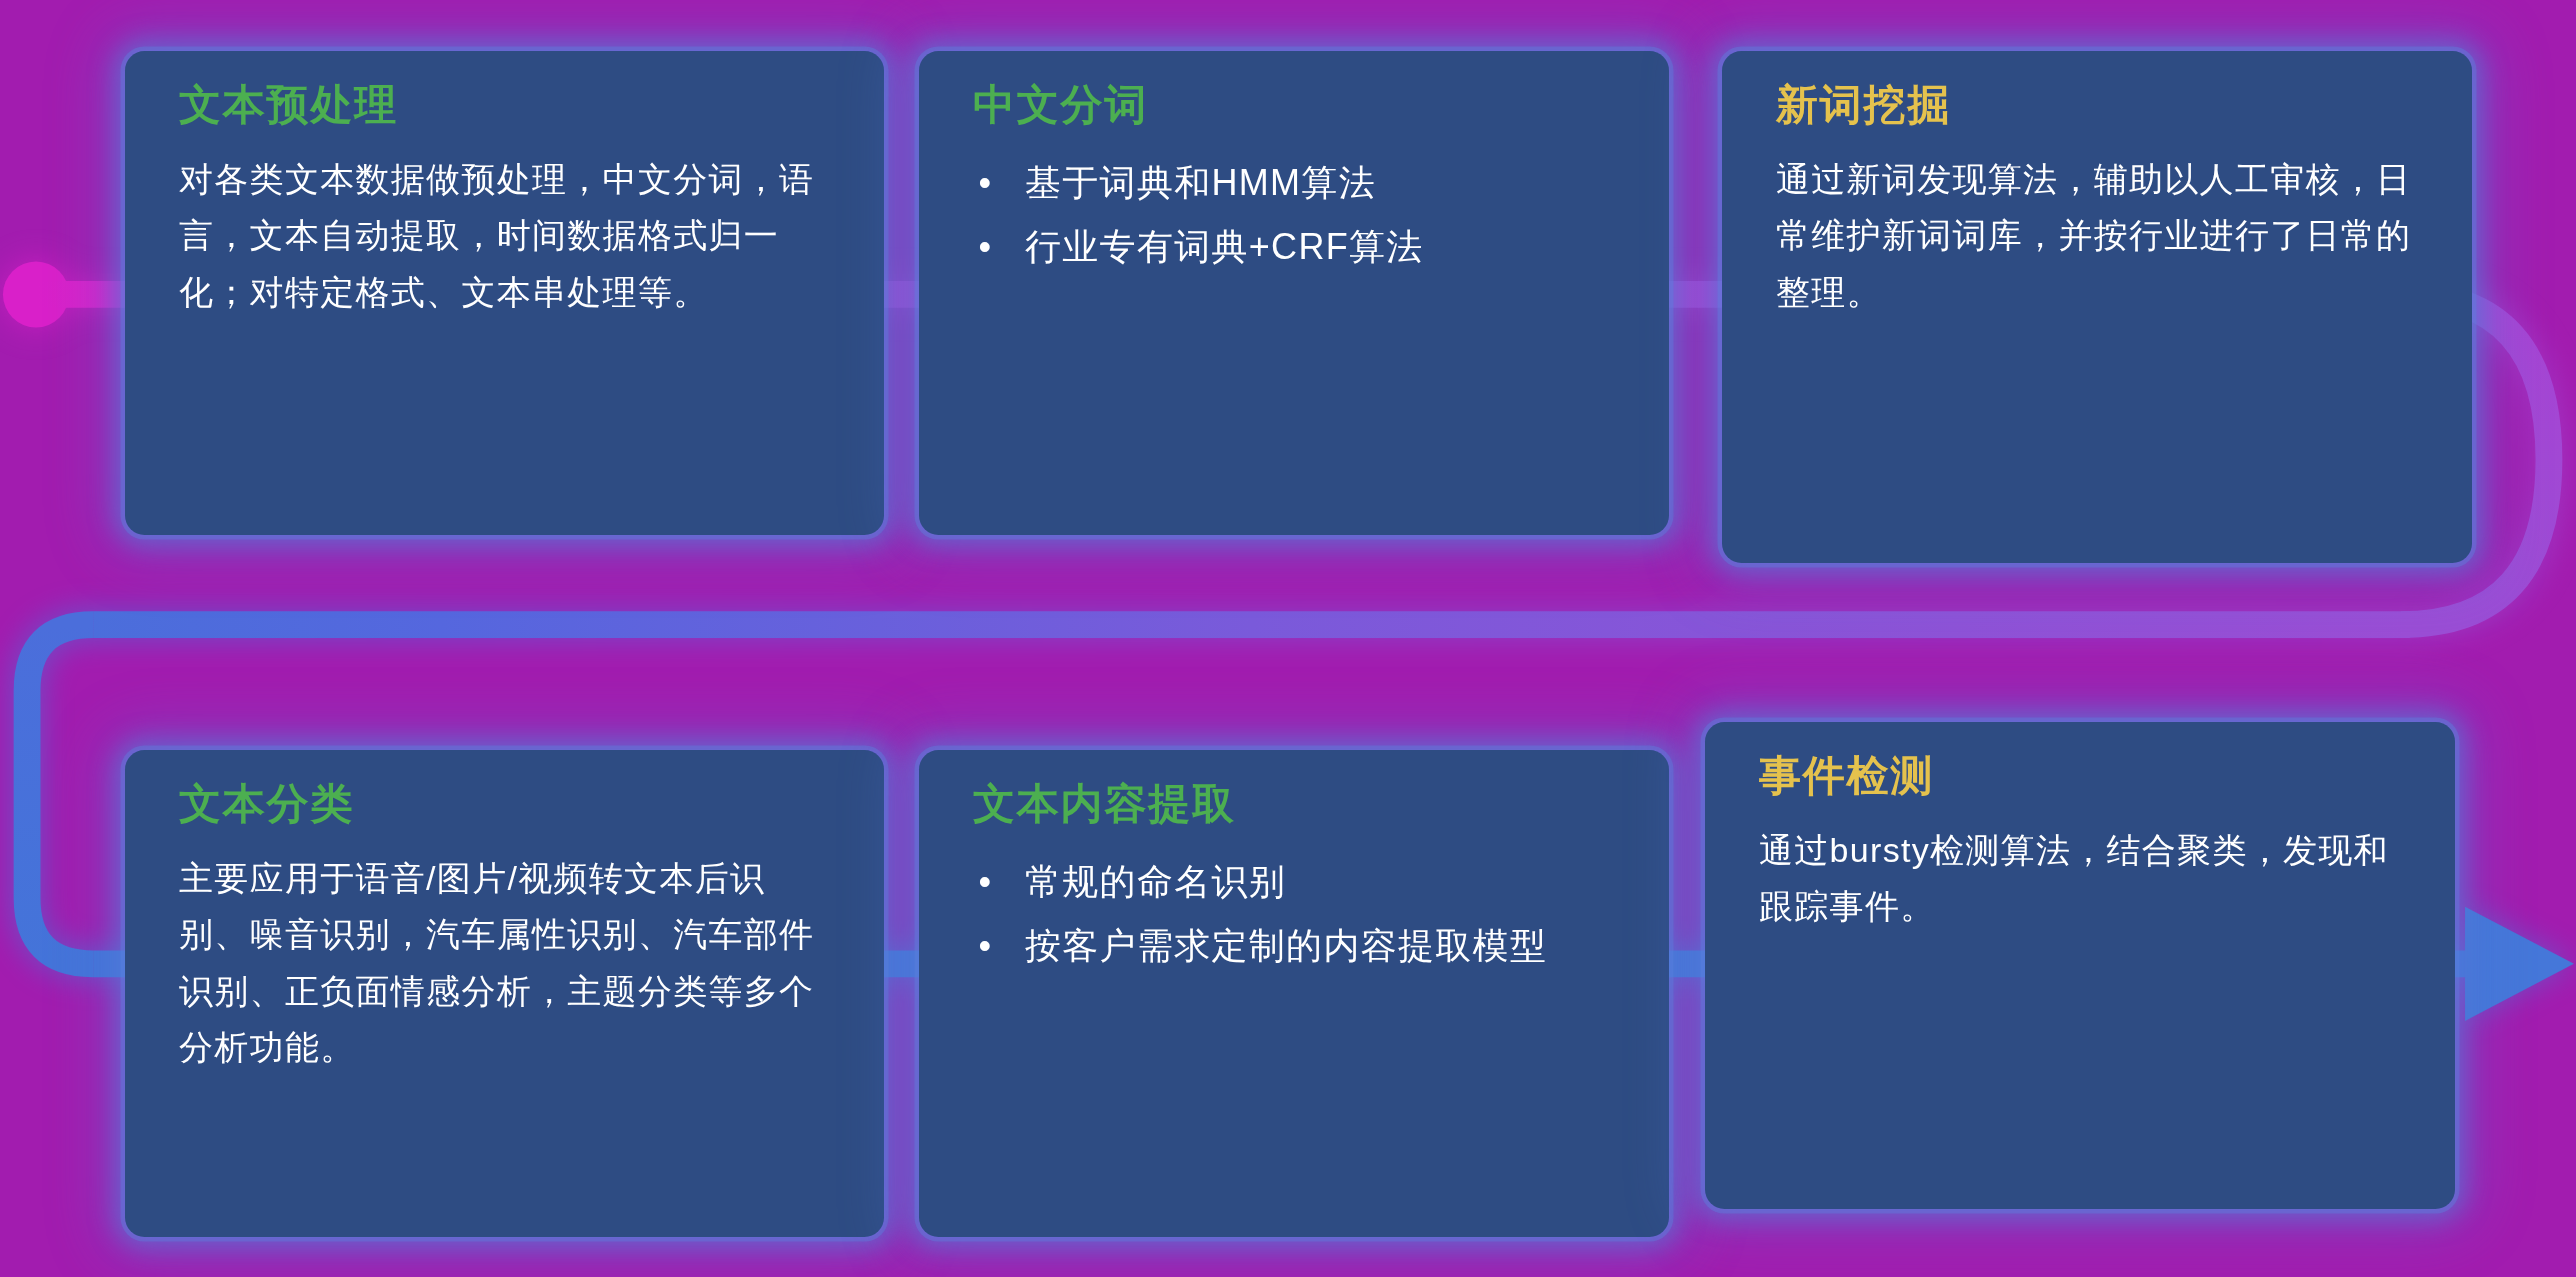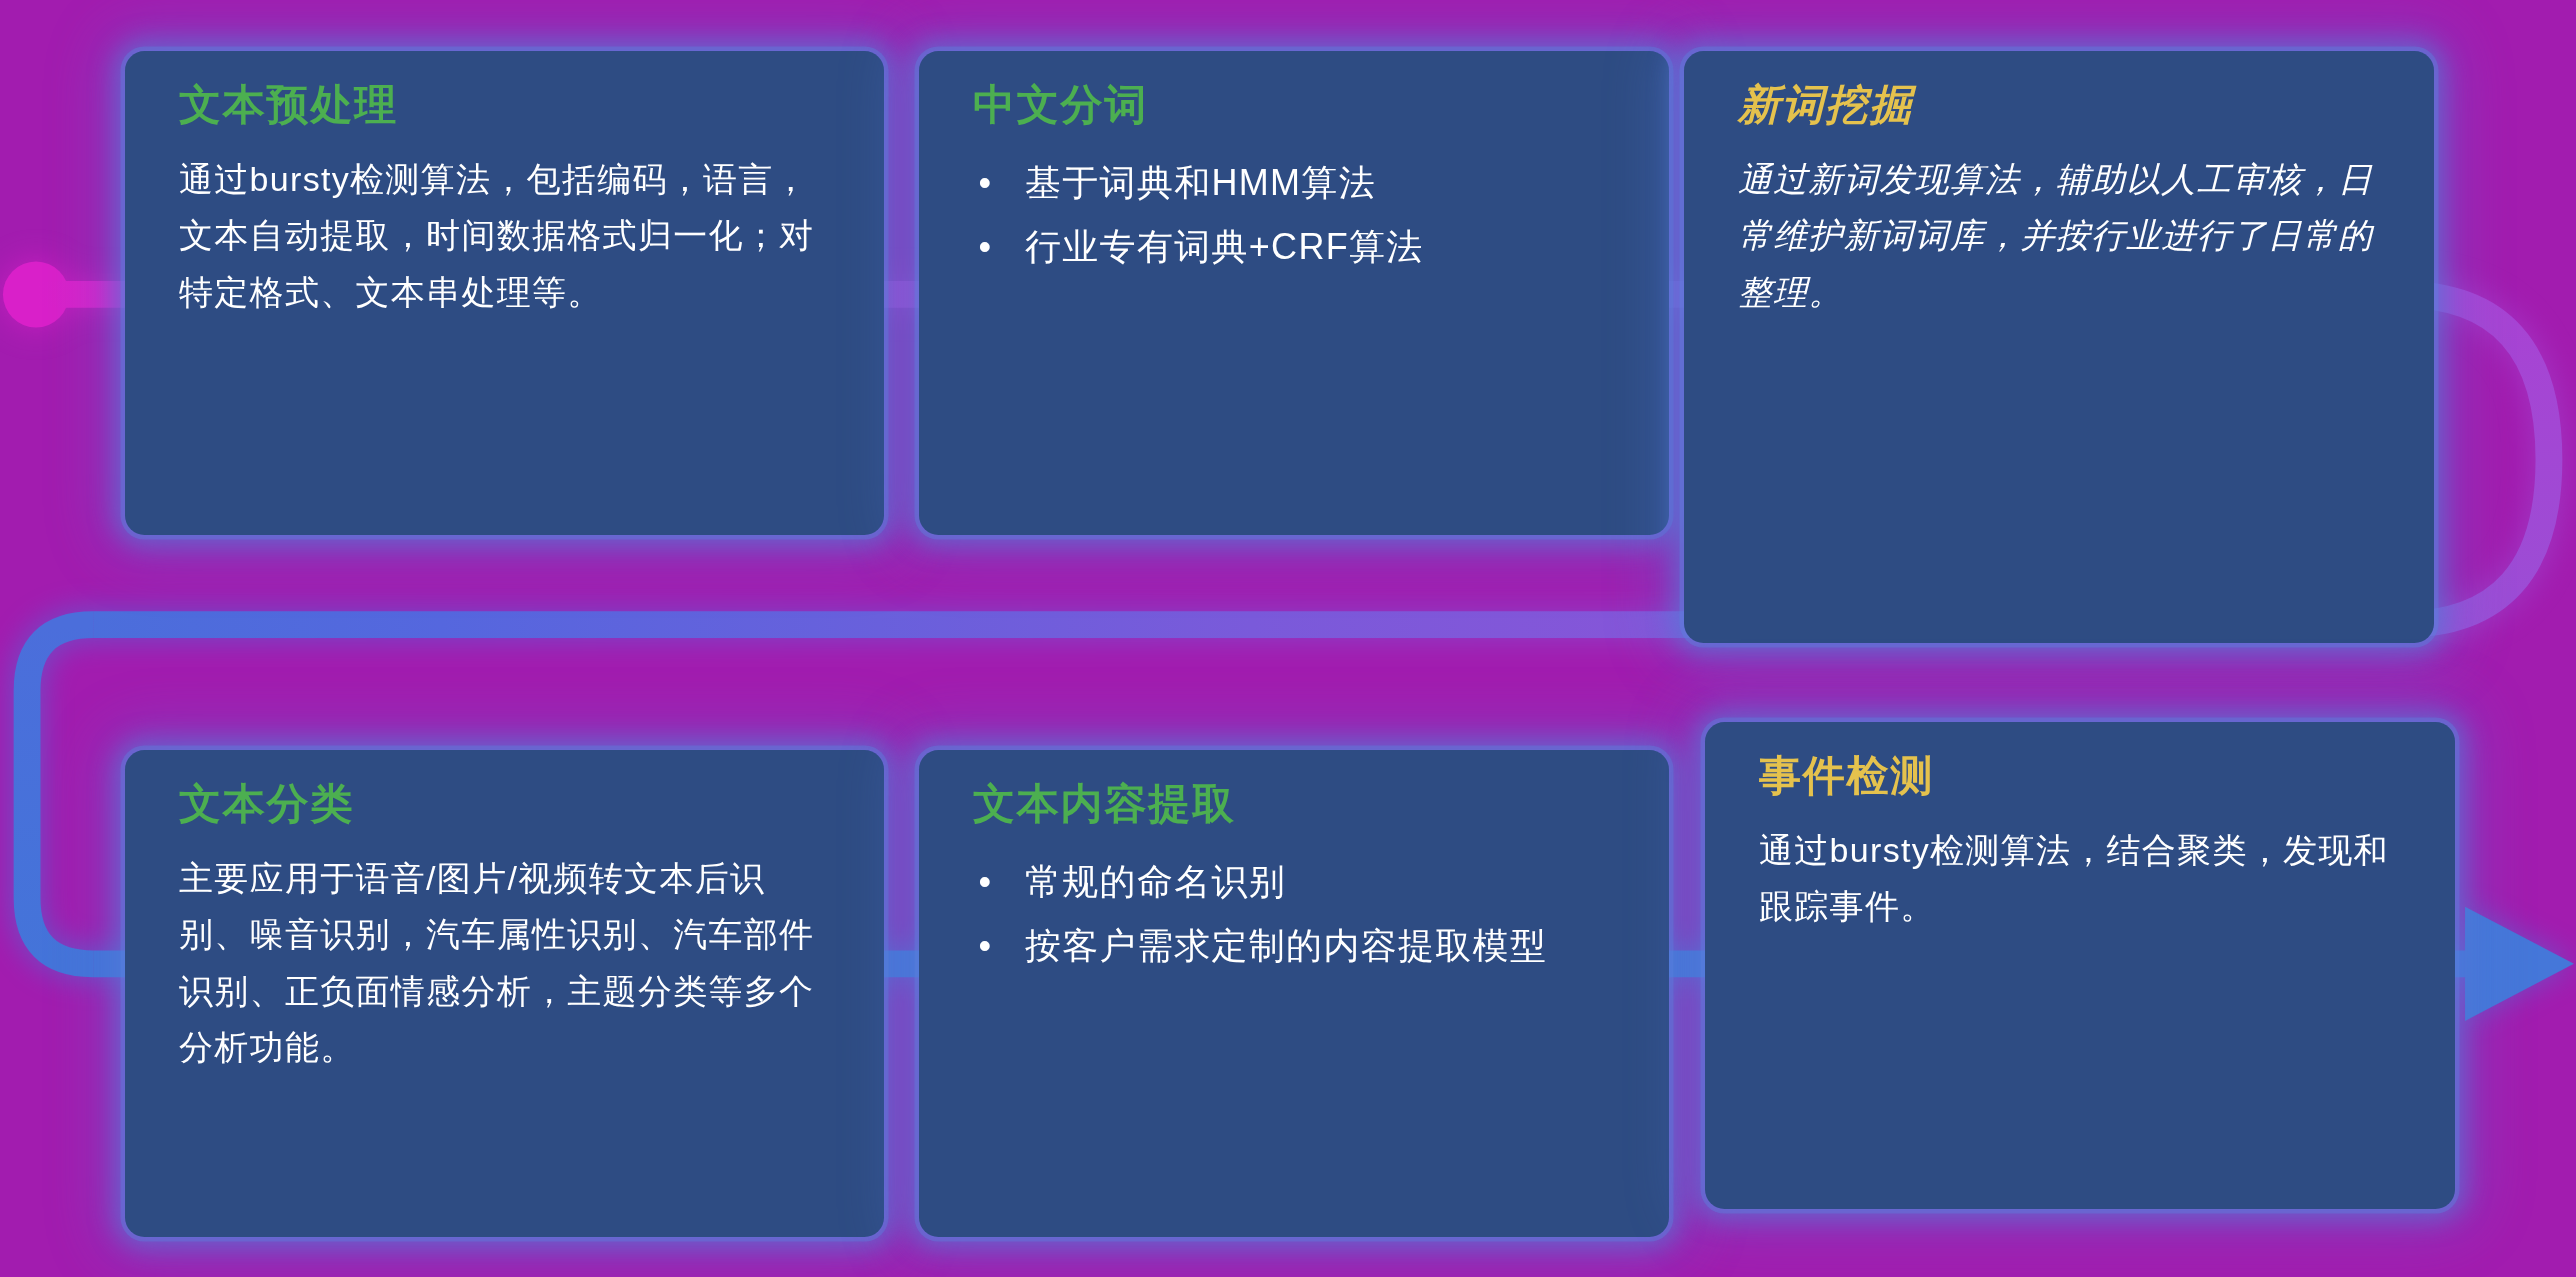--- a/index.html
+++ b/index.html
@@ -105,32 +105,32 @@
     <path d="M 40 330 H 2690" stroke="url(#gTop)" stroke-width="30" fill="none"></path>
     <path d="M 2690 330 Q 2856 330 2856 515 Q 2856 700 2690 700" stroke="url(#gRight)" stroke-width="30" fill="none"></path>
     <path d="M 2700 700 H 104" stroke="url(#gMid)" stroke-width="30" fill="none"></path>
     <path d="M 104 700 Q 30 700 30 774 L 30 1006 Q 30 1080 104 1080" stroke="url(#gLeft)" stroke-width="30" fill="none"></path>
     <path d="M 104 1080 H 2772" stroke="#4474d9" stroke-width="30" fill="none"></path>
     <polygon points="2762,1016 2762,1144 2884,1080" fill="#4577d9"></polygon>
   </svg>
 
   <section class="card green" style="left:125px; top:51px; width:759px; height:484px;">
     <h2 class="card-title">文本预处理</h2>
-    <p class="card-body">通过bursty检测算法，包括编码，语言，文本自动提取，时间数据格式归一化；对特定格式、文本串处理等。</p>
+    <p class="card-body">对各类文本数据做预处理，中文分词，语言，文本自动提取，时间数据格式归一化；对特定格式、文本串处理等。</p>
   </section>
 
   <section class="card green" style="left:919px; top:51px; width:750px; height:484px;">
     <h2 class="card-title">中文分词</h2>
     <ul class="card-bullets">
       <li class="bullet">基于词典和HMM算法</li>
       <li class="bullet">行业专有词典+CRF算法</li>
     </ul>
   </section>
 
-  <section class="card yellow" style="left:1684px; top:51px; width:750px; height:592px;font-style:italic;">
+  <section class="card yellow" style="left:1722px; top:51px; width:750px; height:512px;">
     <h2 class="card-title">新词挖掘</h2>
     <p class="card-body">通过新词发现算法，辅助以人工审核，日常维护新词词库，并按行业进行了日常的整理。</p>
   </section>
 
   <section class="card green" style="left:125px; top:750px; width:759px; height:487px;">
     <h2 class="card-title">文本分类</h2>
     <p class="card-body">主要应用于语音/图片/视频转文本后识别、噪音识别，汽车属性识别、汽车部件识别、正负面情感分析，主题分类等多个分析功能。</p>
   </section>
 
   <section class="card green" style="left:919px; top:750px; width:750px; height:487px;">

